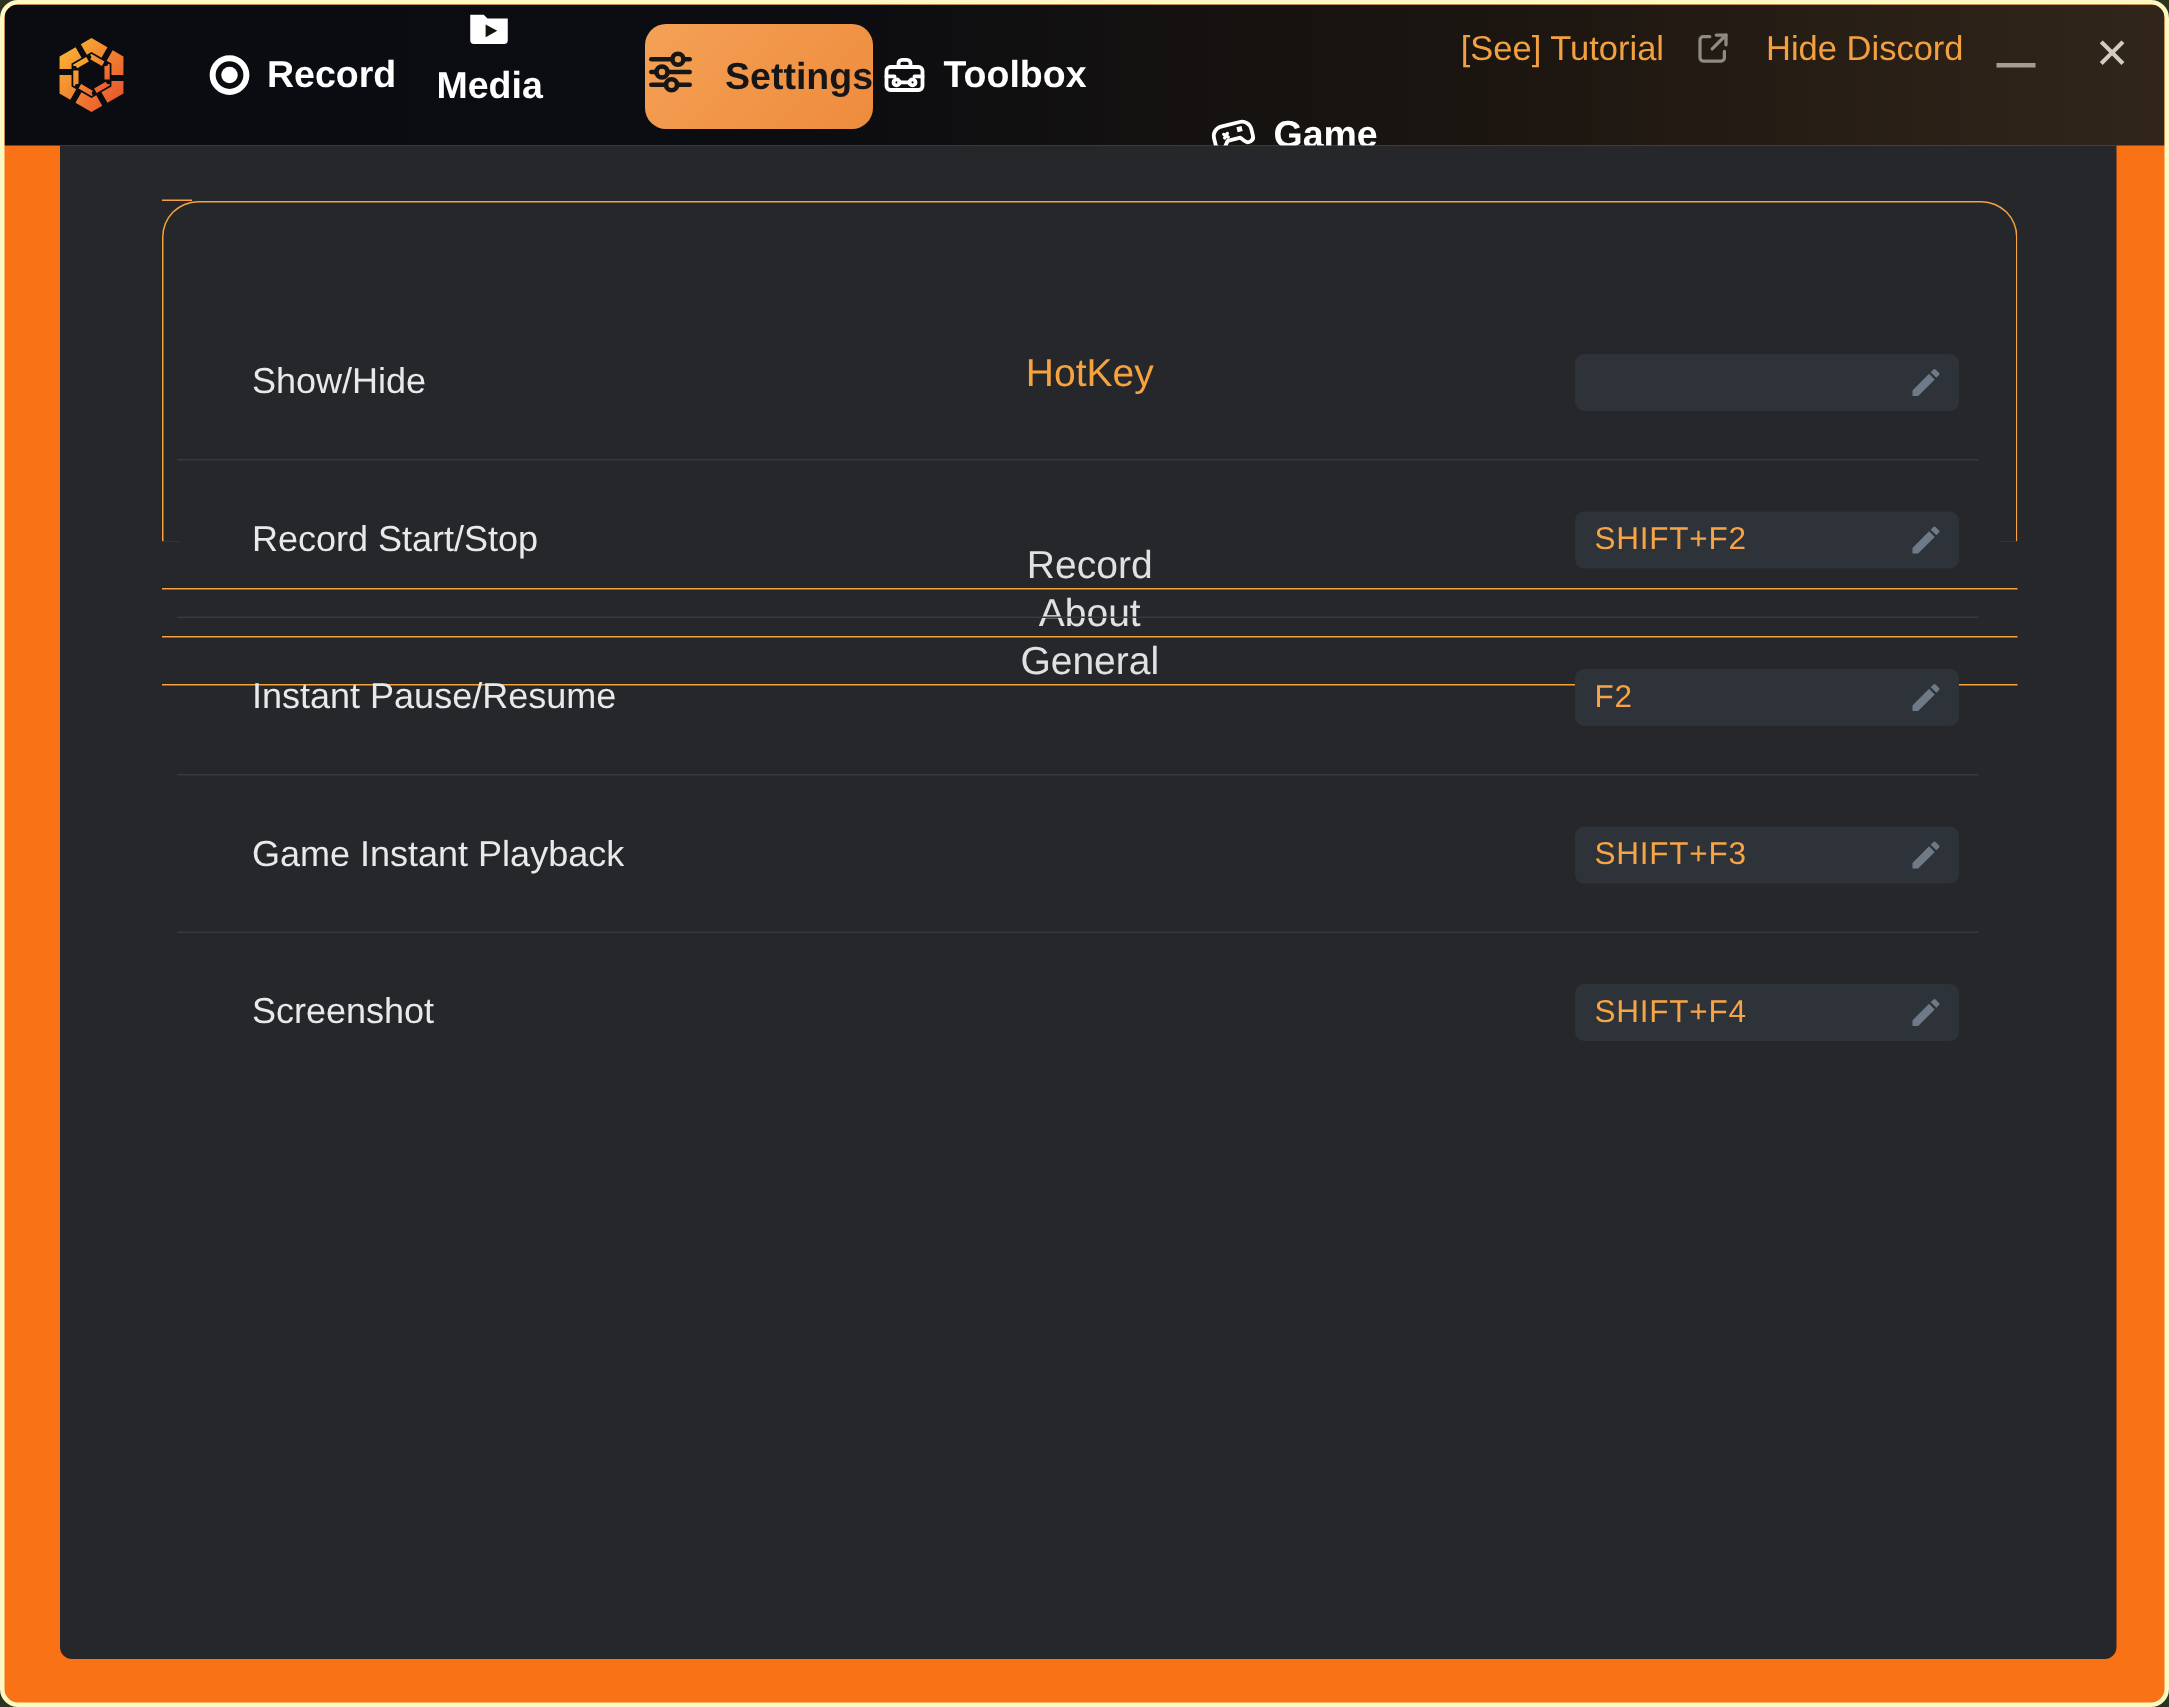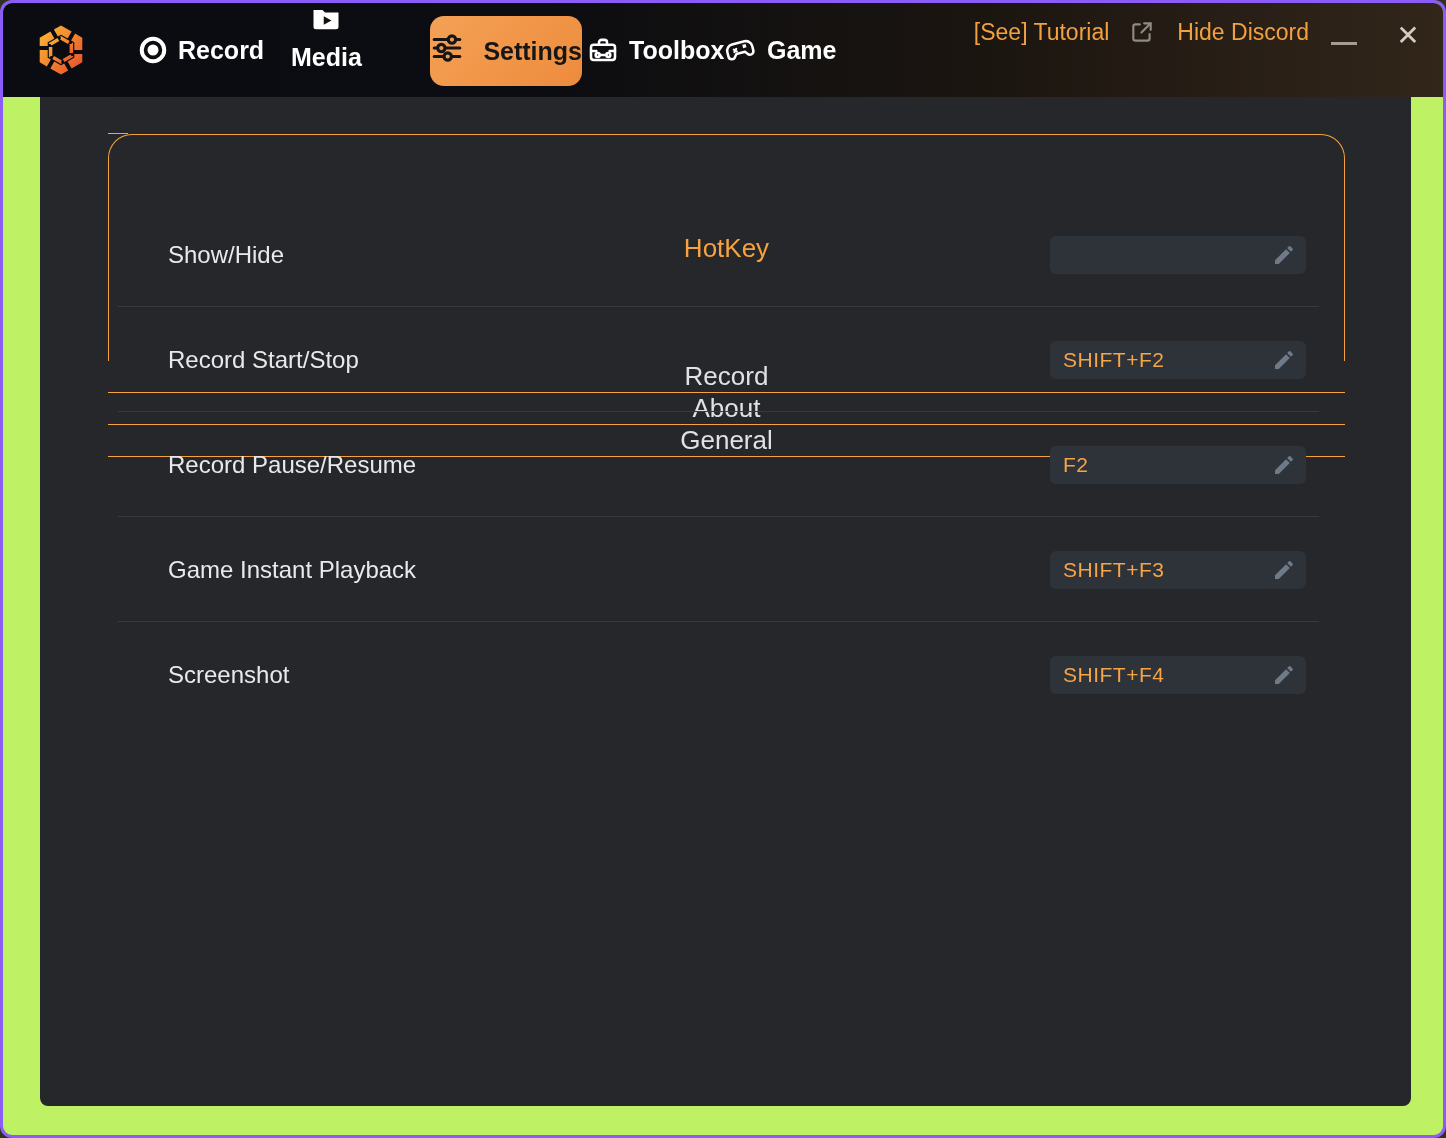--- a/index.html
+++ b/index.html
@@ -5,41 +5,41 @@
   html,body{margin:0;padding:0;}
   body{
     width:1446px;height:1138px;
     background:#2e331f;
     font-family:"Liberation Sans", sans-serif;
     overflow:hidden;
   }
   .window{
     position:absolute;left:0;top:0;width:1446px;height:1138px;
     box-sizing:border-box;
-    background:#bef264;
-    border:3px solid #8b5cf6;
+    background:#f97316;
+    border:3px solid #fef9c3;
     border-radius:12px;
     overflow:hidden;
   }
   
   .titlebar{
     position:absolute;left:0;top:0;width:100%;height:94px;
     background:linear-gradient(90deg,#0a0c11 0%,#0c0d11 38%,#1b1510 68%,#32261a 100%);
   }
   .logo{position:absolute;left:32px;top:21px;width:52px;height:52px;}
   .nav-item{
     position:absolute;top:0;height:94px;
     display:flex;align-items:center;gap:10px;
     color:#ffffff;font-size:25px;font-weight:700;cursor:pointer;
   }
   .nav-item .nicon{display:flex;align-items:center;}
   .nav-record{left:135px;}
   .nav-media{left:288px;flex-direction:column;}
   .nav-toolbox{left:584px;}
-  .nav-game{left:720px;}
+  .nav-game{left:802px;margin-top:40px;}
   .nav-settings{
     position:absolute;left:427px;top:13px;width:152px;height:70px;
     display:flex;align-items:center;justify-content:space-between;gap:9px;
     background:linear-gradient(135deg,#f4a156 0%,#ee8b3c 100%);
     border-radius:14px;color:#161616;font-size:25px;font-weight:700;cursor:pointer;
   }
   .tb-right{
     position:absolute;right:18px;top:16px;height:52px;
     display:flex;align-items:flex-start;
   }
@@ -243,21 +243,21 @@
           <span class="hk-edit">
             <svg width="24" height="24" viewBox="0 0 24 24">
               <path fill="#6f7a88" d="M3 17.25V21h3.75L17.81 9.94l-3.75-3.75L3 17.25zM20.71 7.04c.39-.39.39-1.02 0-1.41l-2.34-2.34a.996.996 0 0 0-1.41 0l-1.83 1.83 3.75 3.75 1.83-1.83z"></path>
             </svg>
           </span>
         </div>
         <div class="sep"></div>
       </div>
 
       <div class="hk-row">
-        <span class="hk-label">Record Pause/Resume</span>
+        <span class="hk-label">Instant Pause/Resume</span>
         <div class="hk-field">
           <span class="hk-value">F2</span>
           <span class="hk-edit">
             <svg width="24" height="24" viewBox="0 0 24 24">
               <path fill="#6f7a88" d="M3 17.25V21h3.75L17.81 9.94l-3.75-3.75L3 17.25zM20.71 7.04c.39-.39.39-1.02 0-1.41l-2.34-2.34a.996.996 0 0 0-1.41 0l-1.83 1.83 3.75 3.75 1.83-1.83z"></path>
             </svg>
           </span>
         </div>
         <div class="sep"></div>
       </div>

